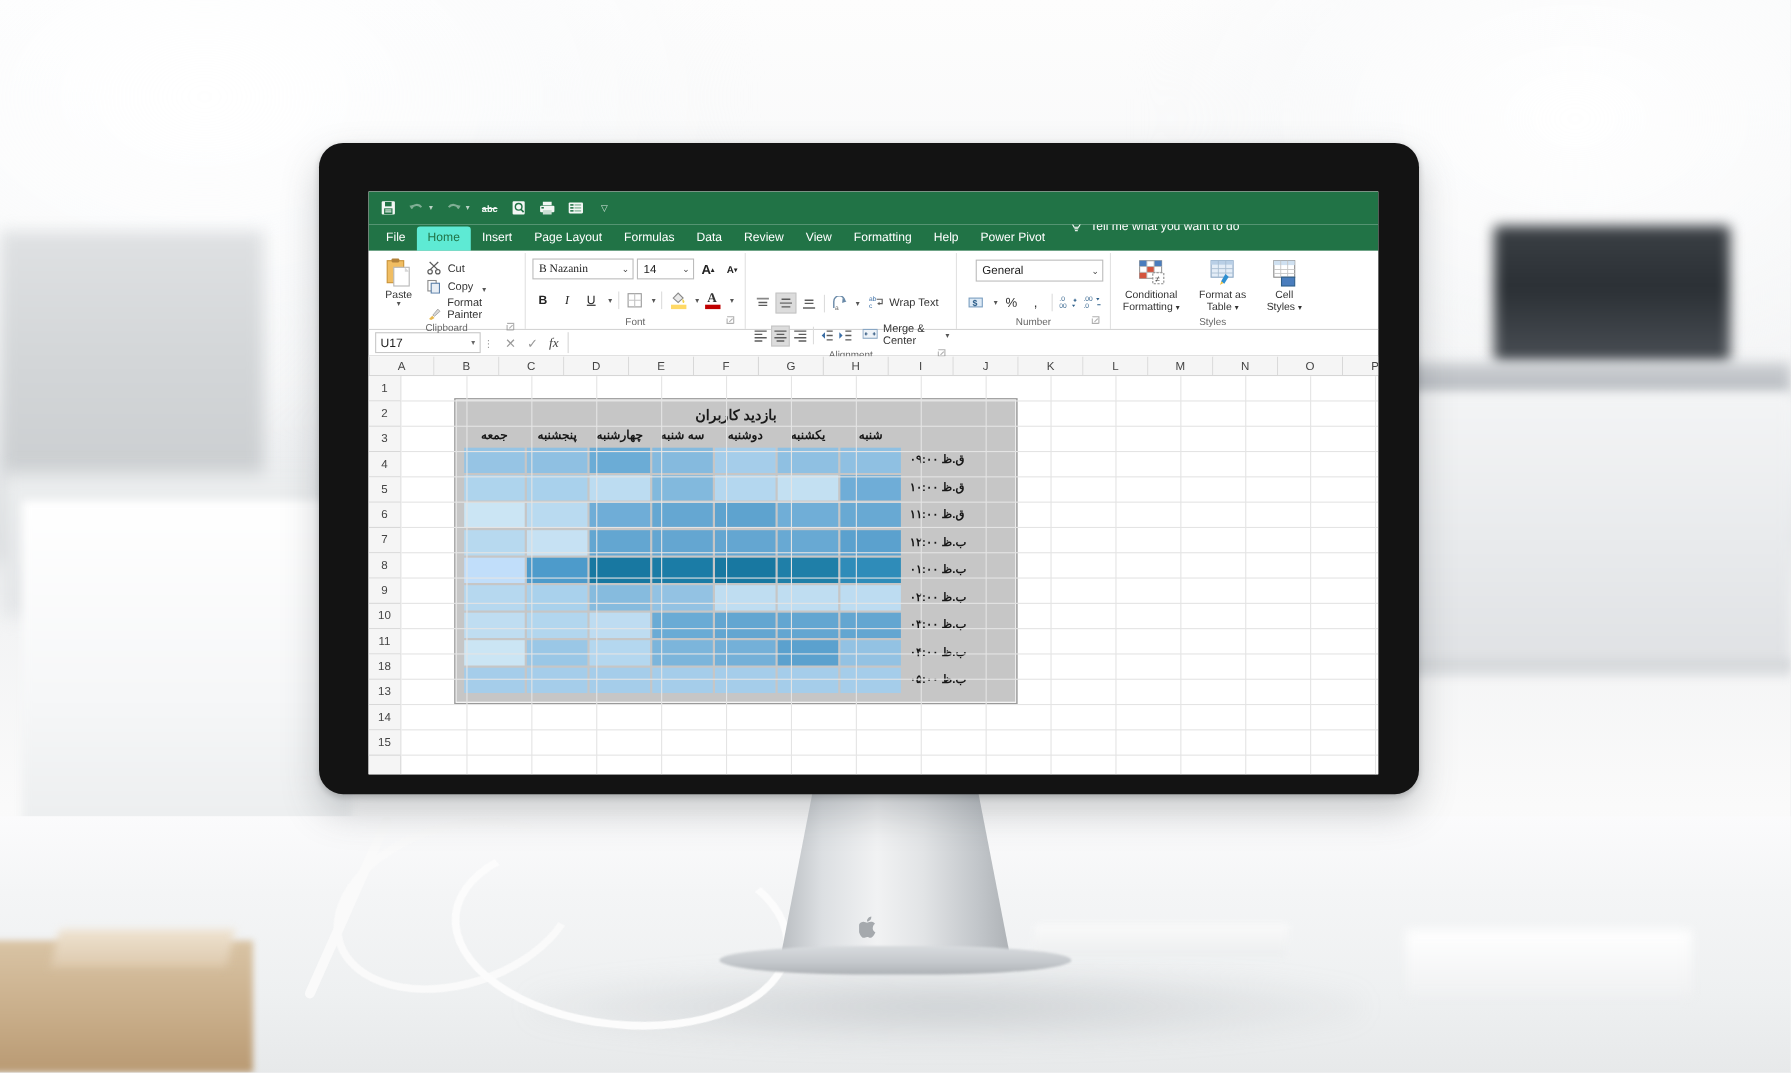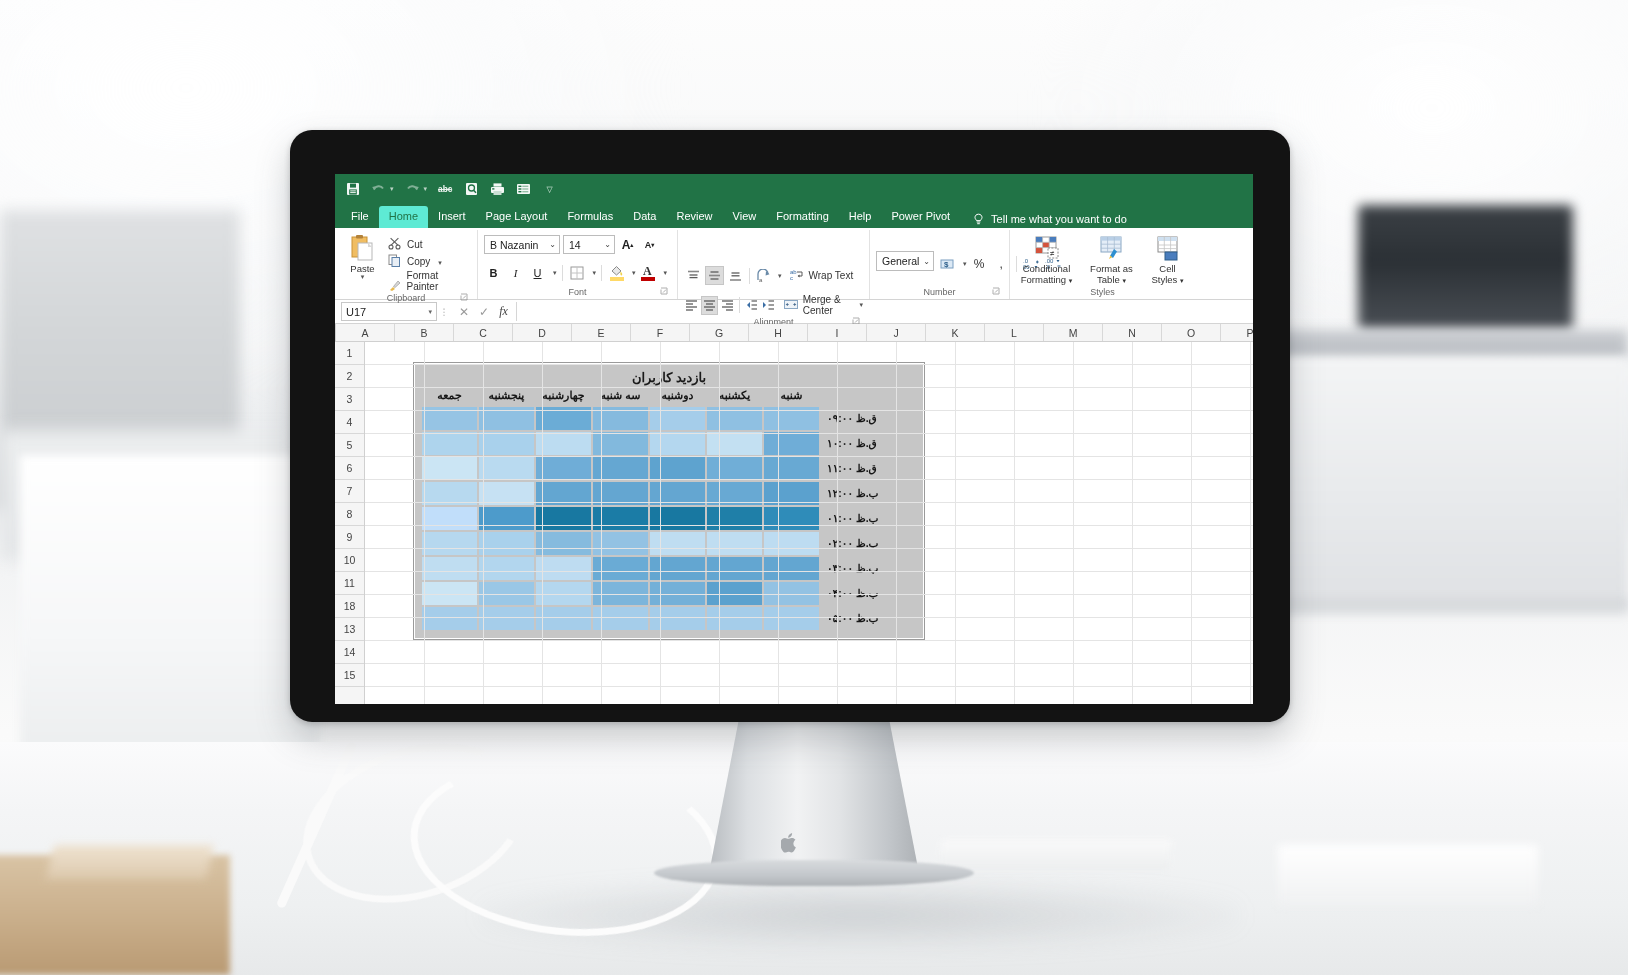--- a/index.html
+++ b/index.html
@@ -157,21 +157,21 @@
     font-size: 11.5px; color: #fff; pointer-events: none;
   }
 
   
   .tabs-bar { background: #217346; height: 24px; display: flex; align-items: flex-end; padding-left: 6px; }
   .tab {
     font-size: 11px; color: #ffffff; padding: 4px 10px 5px 10px; line-height: 13px;
     white-space: nowrap;
   }
   .tab.active { background: #5eead4; color: #217346; border-radius: 3px 3px 0 0; font-weight: normal; }
-  .tellme { display: flex; align-items: flex-start; gap: 6px; margin-left: 12px; color: #fff; padding-bottom: 2px; }
+  .tellme { display: flex; align-items: flex-end; gap: 6px; margin-left: 12px; color: #fff; padding-bottom: 16px; }
   .bulb { width: 13px; height: 13px; }
 
   
   .ribbon {
     background: #ffffff; height: 72px; display: flex; align-items: stretch;
     border-bottom: 1px solid #d4d4d4; padding: 2px 0 0 0;
   }
   .rgroup { display: flex; flex-direction: column; position: relative; padding: 2px 6px 0 6px; }
   .rgroup + .rgroup { border-left: 1px solid #e2e2e2; }
   .rgroup-body { display: flex; flex: 1; align-items: flex-start; gap: 4px; }
@@ -196,21 +196,21 @@
   
   .font-row { display: flex; align-items: center; gap: 3px; }
   .font-row + .font-row { margin-top: 5px; }
   .combo {
     border: 1px solid #bcbcbc; background: #fff; height: 19px; display: flex;
     align-items: center; justify-content: space-between; padding: 0 3px 0 5px;
     font-size: 10.5px; color: #222;
   }
   .combo .cv { white-space: nowrap; overflow: hidden; }
   .combo .ch { font-size: 8px; color: #444; margin-left: 4px; }
-  .fname { width: 76px; }
+  .fname { width: 92px; font-family: Liberation Serif, serif; }
   .fsize { width: 52px; }
   .btn-sq {
     width: 19px; height: 19px; display: flex; align-items: center; justify-content: center;
     font-size: 11px; color: #222;
   }
   .btn-sq.bold { font-weight: bold; }
   .btn-sq.ital { font-style: italic; font-family: "Liberation Serif", serif; }
   .btn-sq.undl { text-decoration: underline; }
   .sep-v { width: 1px; height: 16px; background: #dcdcdc; margin: 0 2px; }
   .fill-ico { width: 16px; height: 17px; position: relative; }
@@ -645,21 +645,21 @@
               <svg width="9" height="9" viewBox="0 0 9 9">
                   <path d="M1 1 L7 1 L7 7" fill="none" stroke="#7a7a7a" stroke-width="1"></path>
                   <path d="M7 7 L1 7 L1 2.5" fill="none" stroke="#7a7a7a" stroke-width="1"></path>
                   <path d="M3 5.6 L6 2.6" stroke="#7a7a7a" stroke-width="1"></path>
                 </svg>
             </span>
           </div>
         </div>
 
         <div class="rgroup" data-interactable="false" style="width:140px;">
-          <div class="rgroup-body" style="flex-direction:row;align-items:center;padding-top:4px;">
+          <div class="rgroup-body" style="flex-direction:column;align-items:flex-end;padding-top:4px;">
             <div class="combo numfmt" data-interactable="true">
               <span class="cv" data-interactable="false">General</span>
               <span class="ch" data-interactable="false">⌄</span>
             </div>
             <div class="num-row2" data-interactable="false">
               <div class="ico-btn" data-interactable="true">
                 <svg width="15" height="14" viewBox="0 0 15 14">
                     <rect x="1" y="3" width="12" height="8" fill="#dce9f5" stroke="#7a9ec0" stroke-width="1"></rect>
                     <text x="4" y="10" font-size="8" font-family="Liberation Sans" fill="#2e5f8a" font-weight="bold">$</text>
                   </svg>

